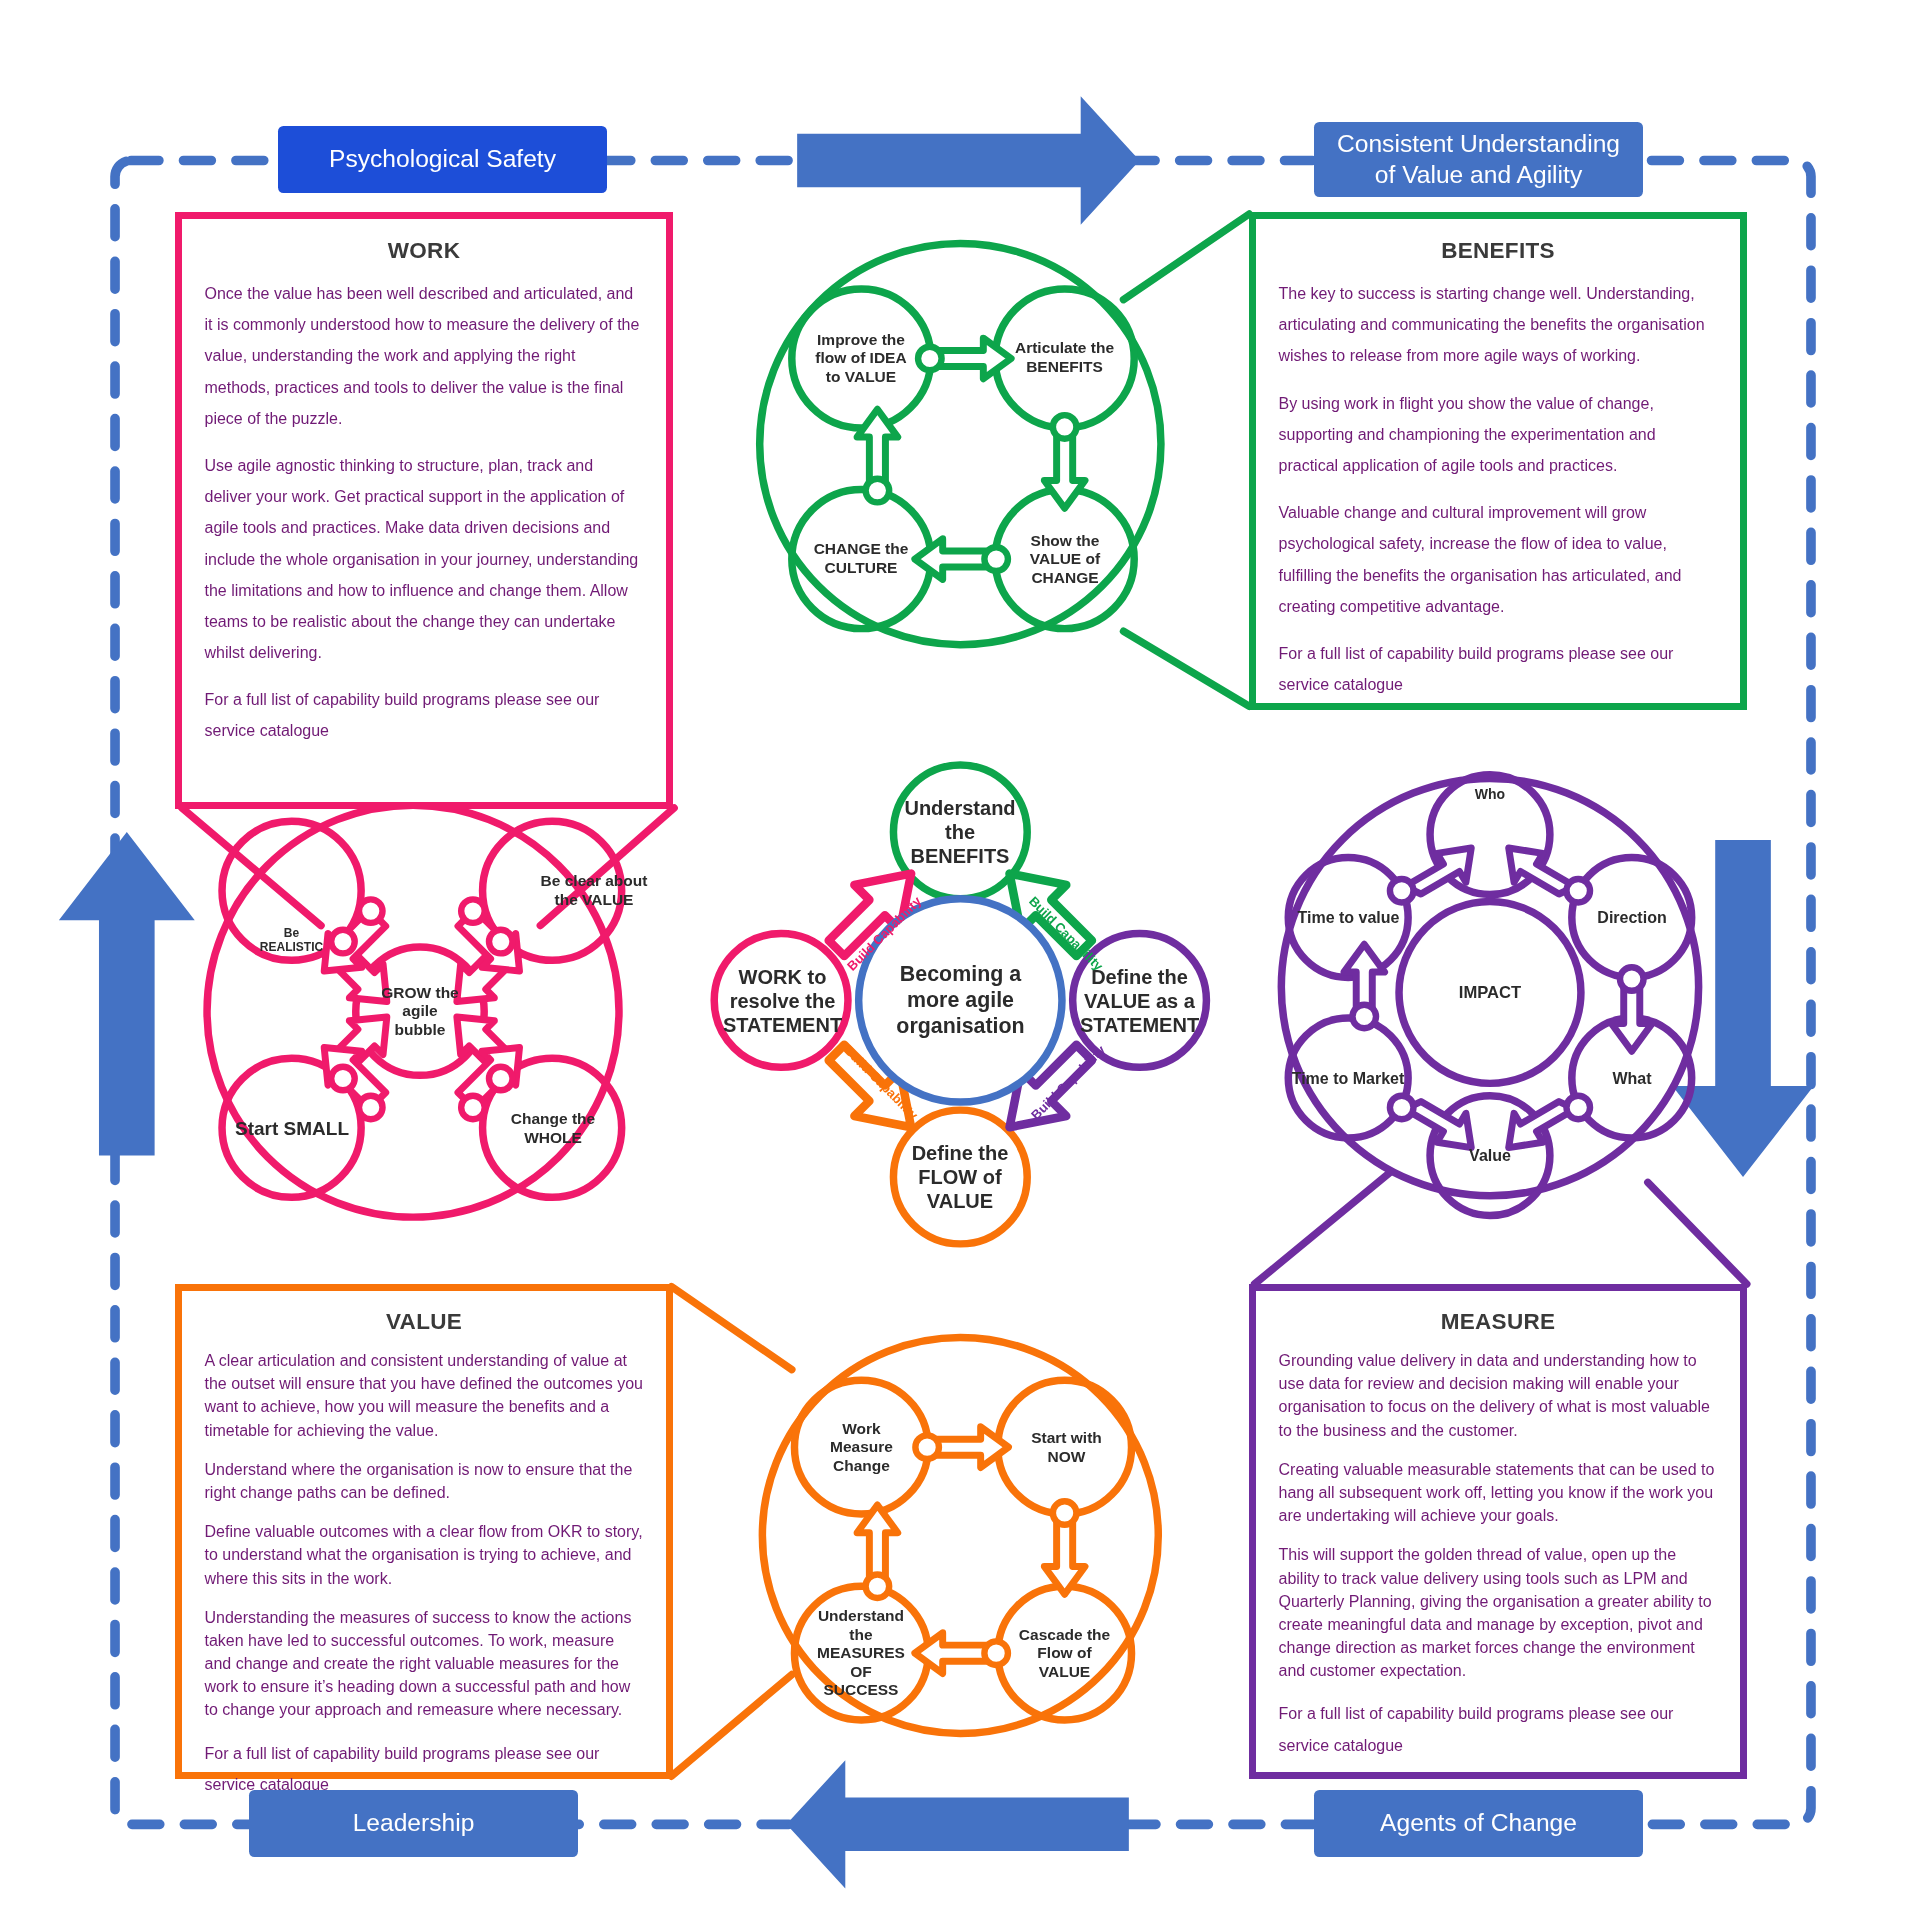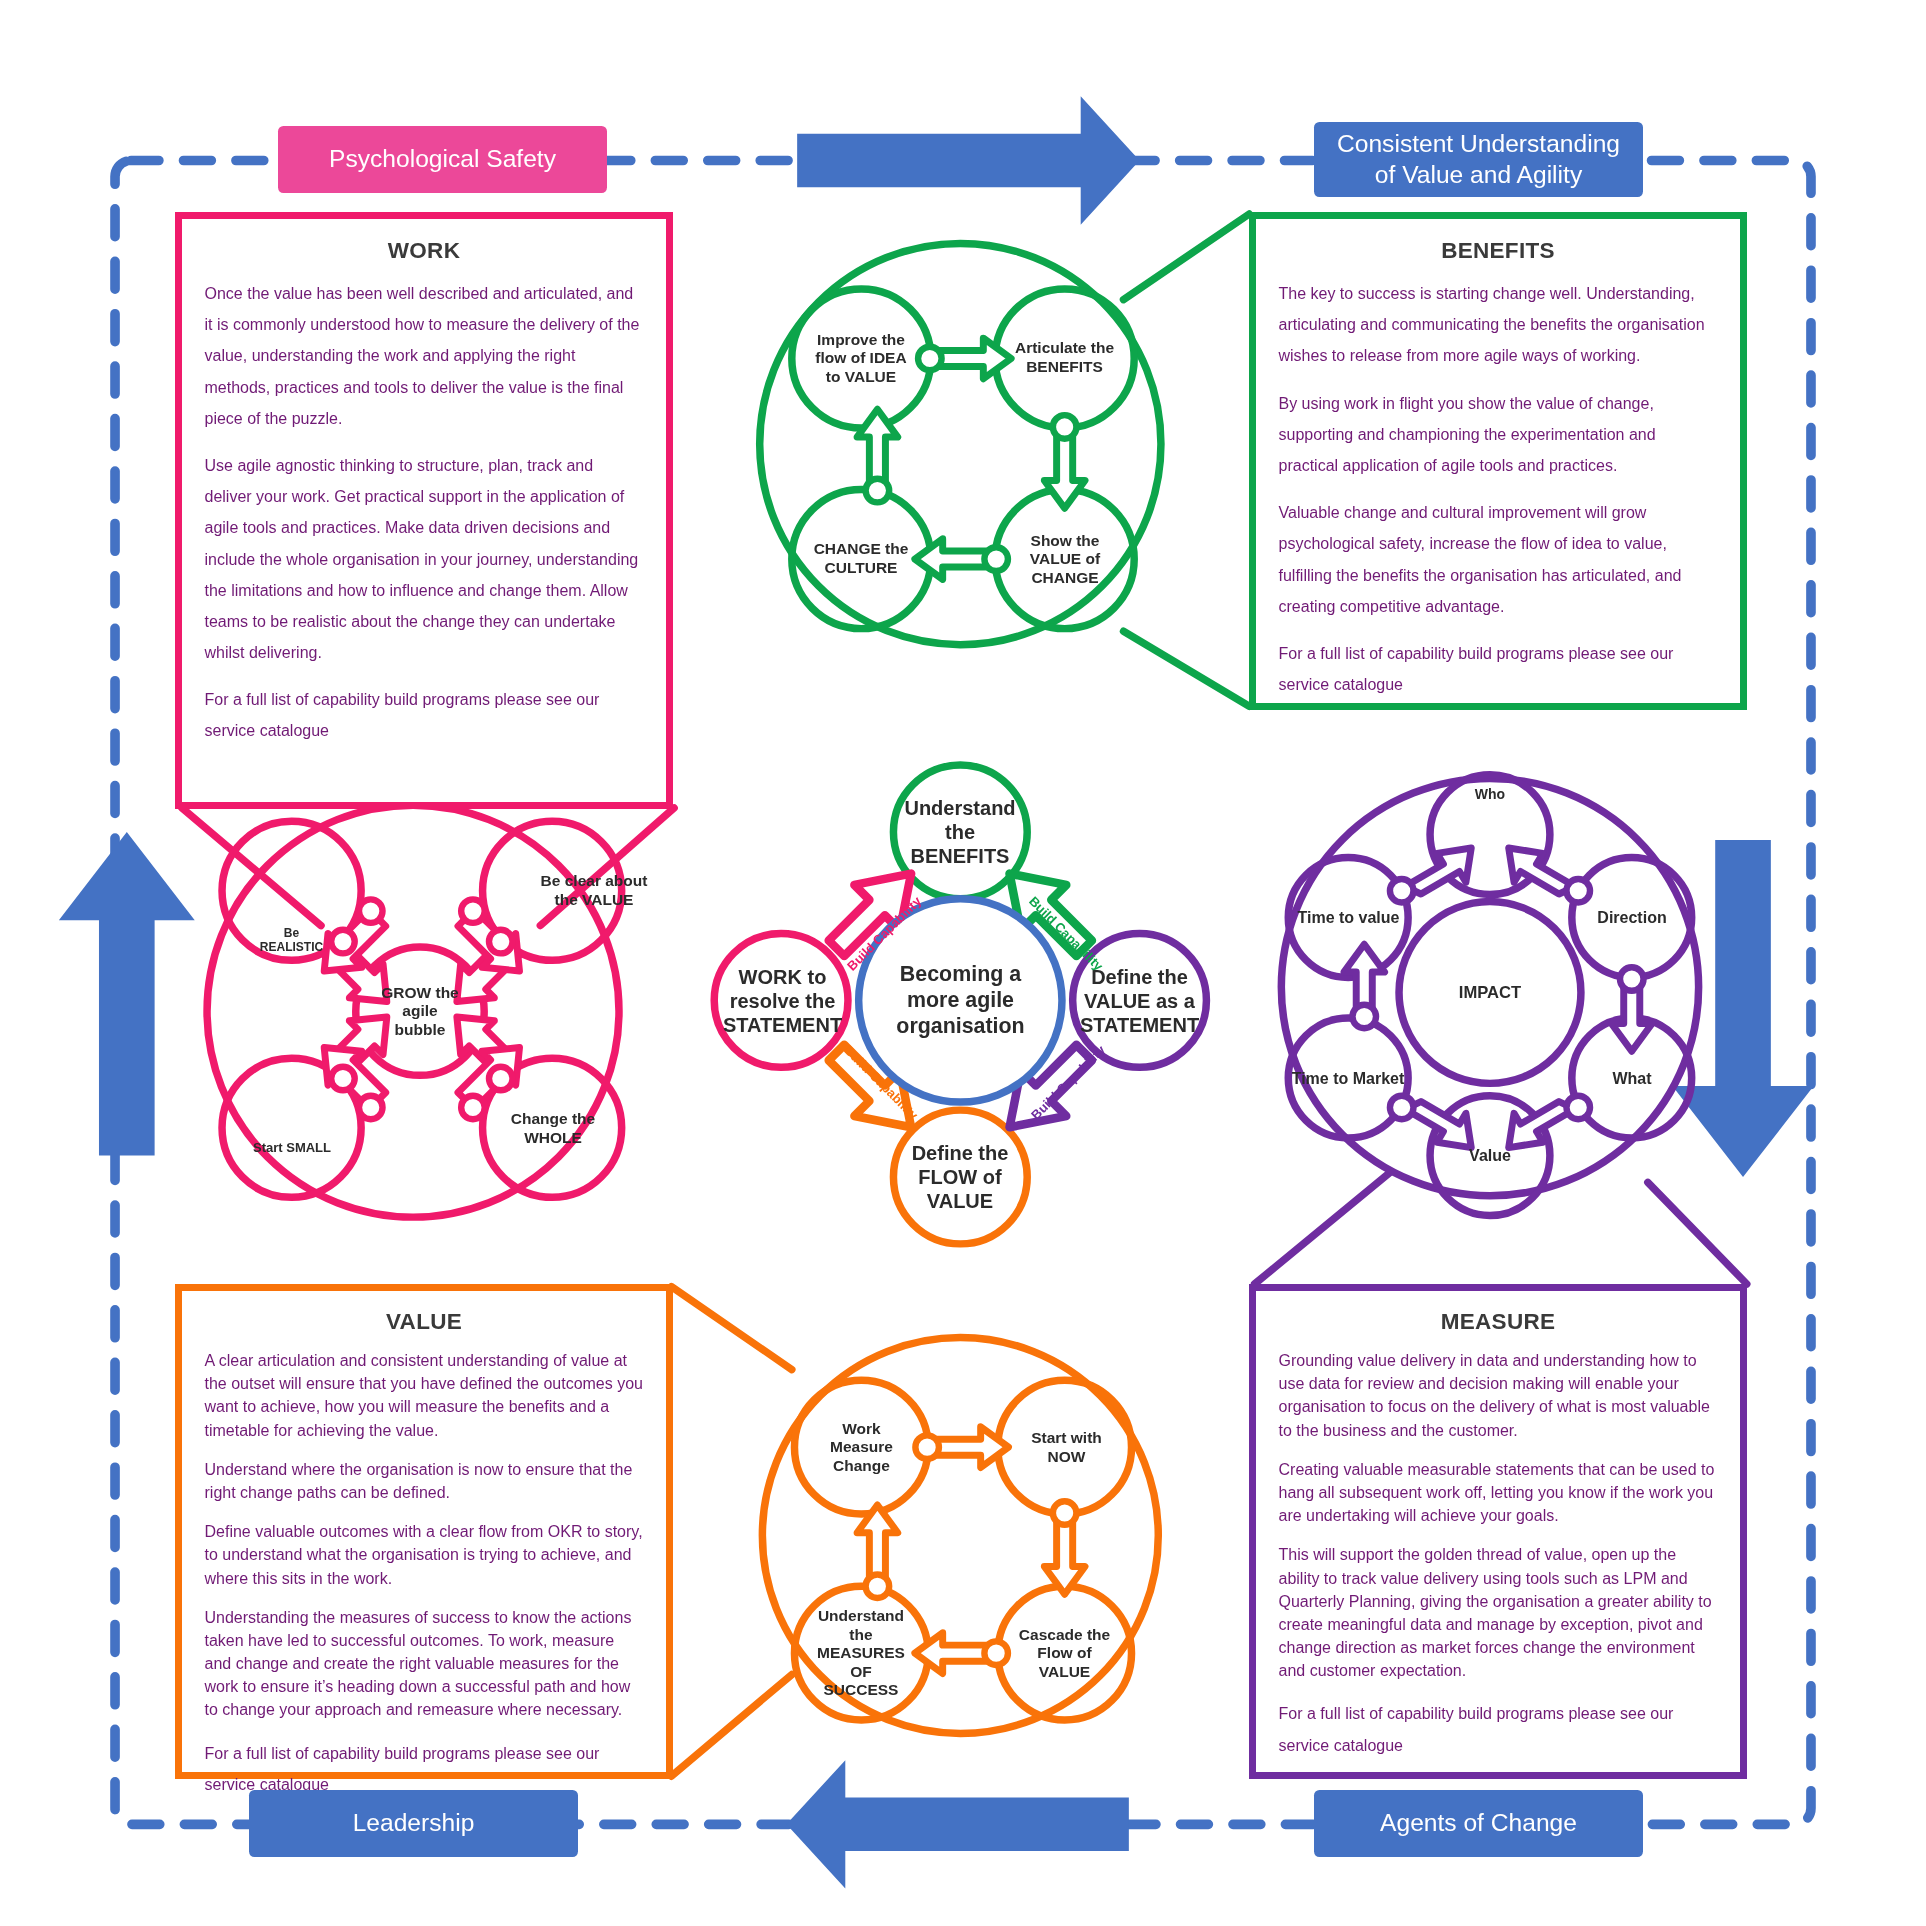--- a/index.html
+++ b/index.html
@@ -210,21 +210,21 @@
   </div>
 
   <div class="panel" style="left:1249px;top:1284px;width:498px;height:495px;border:7.5px solid #6F2DA0;padding:18px 22.5px;">
     <h2>MEASURE</h2>
     <p class="tight">Grounding value delivery in data and understanding how to use data for review and decision making will enable your organisation to focus on the delivery of what is most valuable to the business and the customer.</p>
     <p class="tight">Creating valuable measurable statements that can be used to hang all subsequent work off, letting you know if the work you are undertaking will achieve your goals.</p>
     <p class="tight">This will support the golden thread of value, open up the ability to track value delivery using tools such as LPM and Quarterly Planning, giving the organisation a greater ability to create meaningful data and manage by exception, pivot and change direction as market forces change the environment and customer expectation.</p>
     <p class="cta">For a full list of capability build programs please see our service catalogue</p>
   </div>
 
-  <div class="banner" style="left:278px;top:126px;width:329px;height:67px;background:#ec4899;justify-content:center;">
+  <div class="banner" style="left:278px;top:126px;width:329px;height:67px;background:#1d4ed8;justify-content:center;">
     <span>Psychological Safety</span>
   </div>
   <div class="banner" style="left:1314px;top:122px;width:329px;height:75px;background:#4472C4;white-space:pre-line;">
     <span>Consistent Understanding
 of Value and Agility</span>
   </div>
   <div class="banner" style="left:249px;top:1790px;width:329px;height:67px;background:#4472C4;">
     <span>Leadership</span>
   </div>
   <div class="banner" style="left:1314px;top:1790px;width:329px;height:67px;background:#4472C4;">
@@ -275,21 +275,21 @@
   <div class="node-label" style="left:797px;top:527px;width:128px;height:64px;font-size:15.5px;white-space:pre-line;">
     <span>CHANGE the
 CULTURE</span></div>
 
   <div class="node-label" style="left:230px;top:908px;width:123px;height:64px;font-size:12px;white-space:pre-line;">
     <span>Be
 REALISTIC</span></div>
   <div class="node-label" style="left:487px;top:859px;width:134px;height:64px;font-size:15.5px;white-space:pre-line;padding-left:40px;">
     <span>Be clear about
 the VALUE</span></div>
-  <div class="node-label" style="left:230px;top:1102px;width:124px;height:54px;font-size:13px;white-space:pre-line;align-items:flex-end;">
+  <div class="node-label" style="left:230px;top:1102px;width:124px;height:54px;font-size:19px;white-space:pre-line;">
     <span>Start SMALL</span></div>
   <div class="node-label" style="left:491px;top:1097px;width:124px;height:64px;font-size:15.5px;white-space:pre-line;">
     <span>Change the
 WHOLE</span></div>
   <div class="node-label" style="left:361px;top:974px;width:118px;height:75px;font-size:15.5px;white-space:pre-line;">
     <span>GROW the
 agile
 bubble</span></div>
 
   <div class="node-label" style="left:1426px;top:971px;width:128px;height:43px;font-size:16.6px;">

